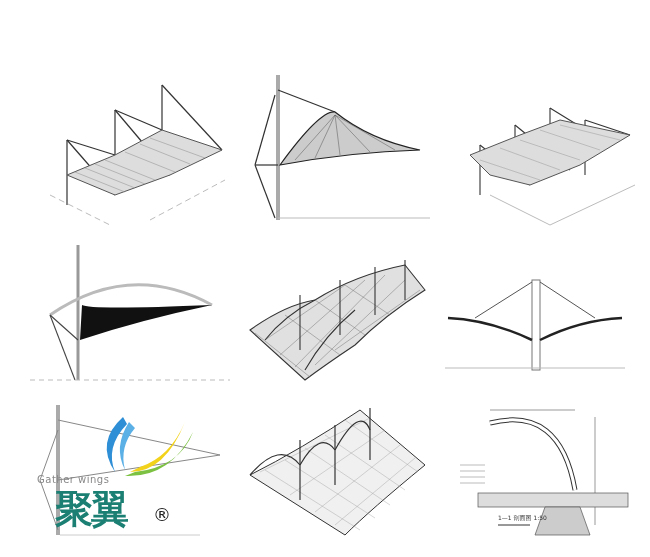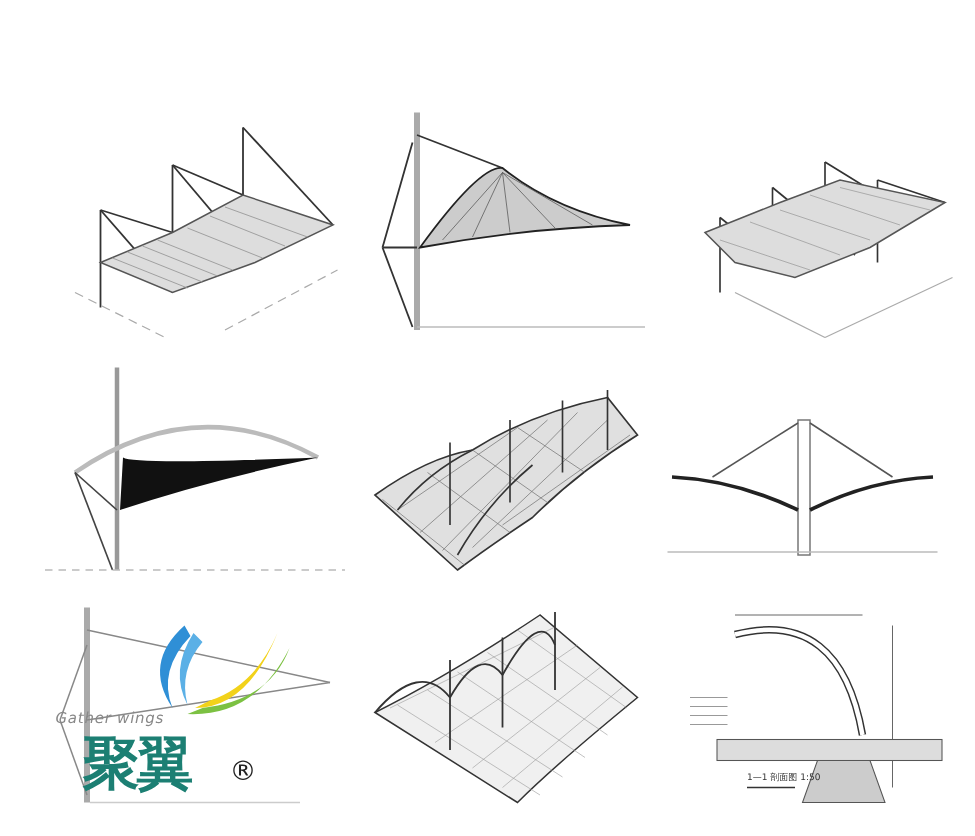--- a/index.html
+++ b/index.html
@@ -2,21 +2,21 @@
 <html><head>
 <meta charset="utf-8">
 <style>
   html,body{margin:0;padding:0;background:#fff;}
   body{width:650px;height:557px;position:relative;overflow:hidden;font-family:"DejaVu Sans",sans-serif;}
   .cell{position:absolute;}
   svg{position:absolute;left:0;top:0;overflow:visible;}
   .logo{position:absolute;left:55px;top:412px;width:140px;height:120px;}
   .logo-cn{position:absolute;left:0;top:72px;font-size:38px;font-weight:bold;color:#1c7f73;letter-spacing:-2px;font-family:Liberation Mono, monospace;}
   .logo-reg{position:absolute;left:98px;top:92px;font-size:18px;color:#222;}
-  .logo-en{position:absolute;left:-18px;top:62px;font-size:10px;color:#888;font-style:italic;letter-spacing:0.5px;}
+  .logo-en{position:absolute;left:-18px;top:62px;font-size:10px;color:#888;letter-spacing:0.5px;}
 </style>
 </head>
 <body>
 
 <div class="cell" style="left:30px;top:80px;width:200px;height:150px;">
   <svg width="200" height="150">
     <g stroke="#333" fill="none" stroke-width="1.2">
       <line x1="37" y1="60" x2="37" y2="125"></line>
       <line x1="85" y1="30" x2="85" y2="95"></line>
       <line x1="132" y1="5" x2="132" y2="70"></line>

